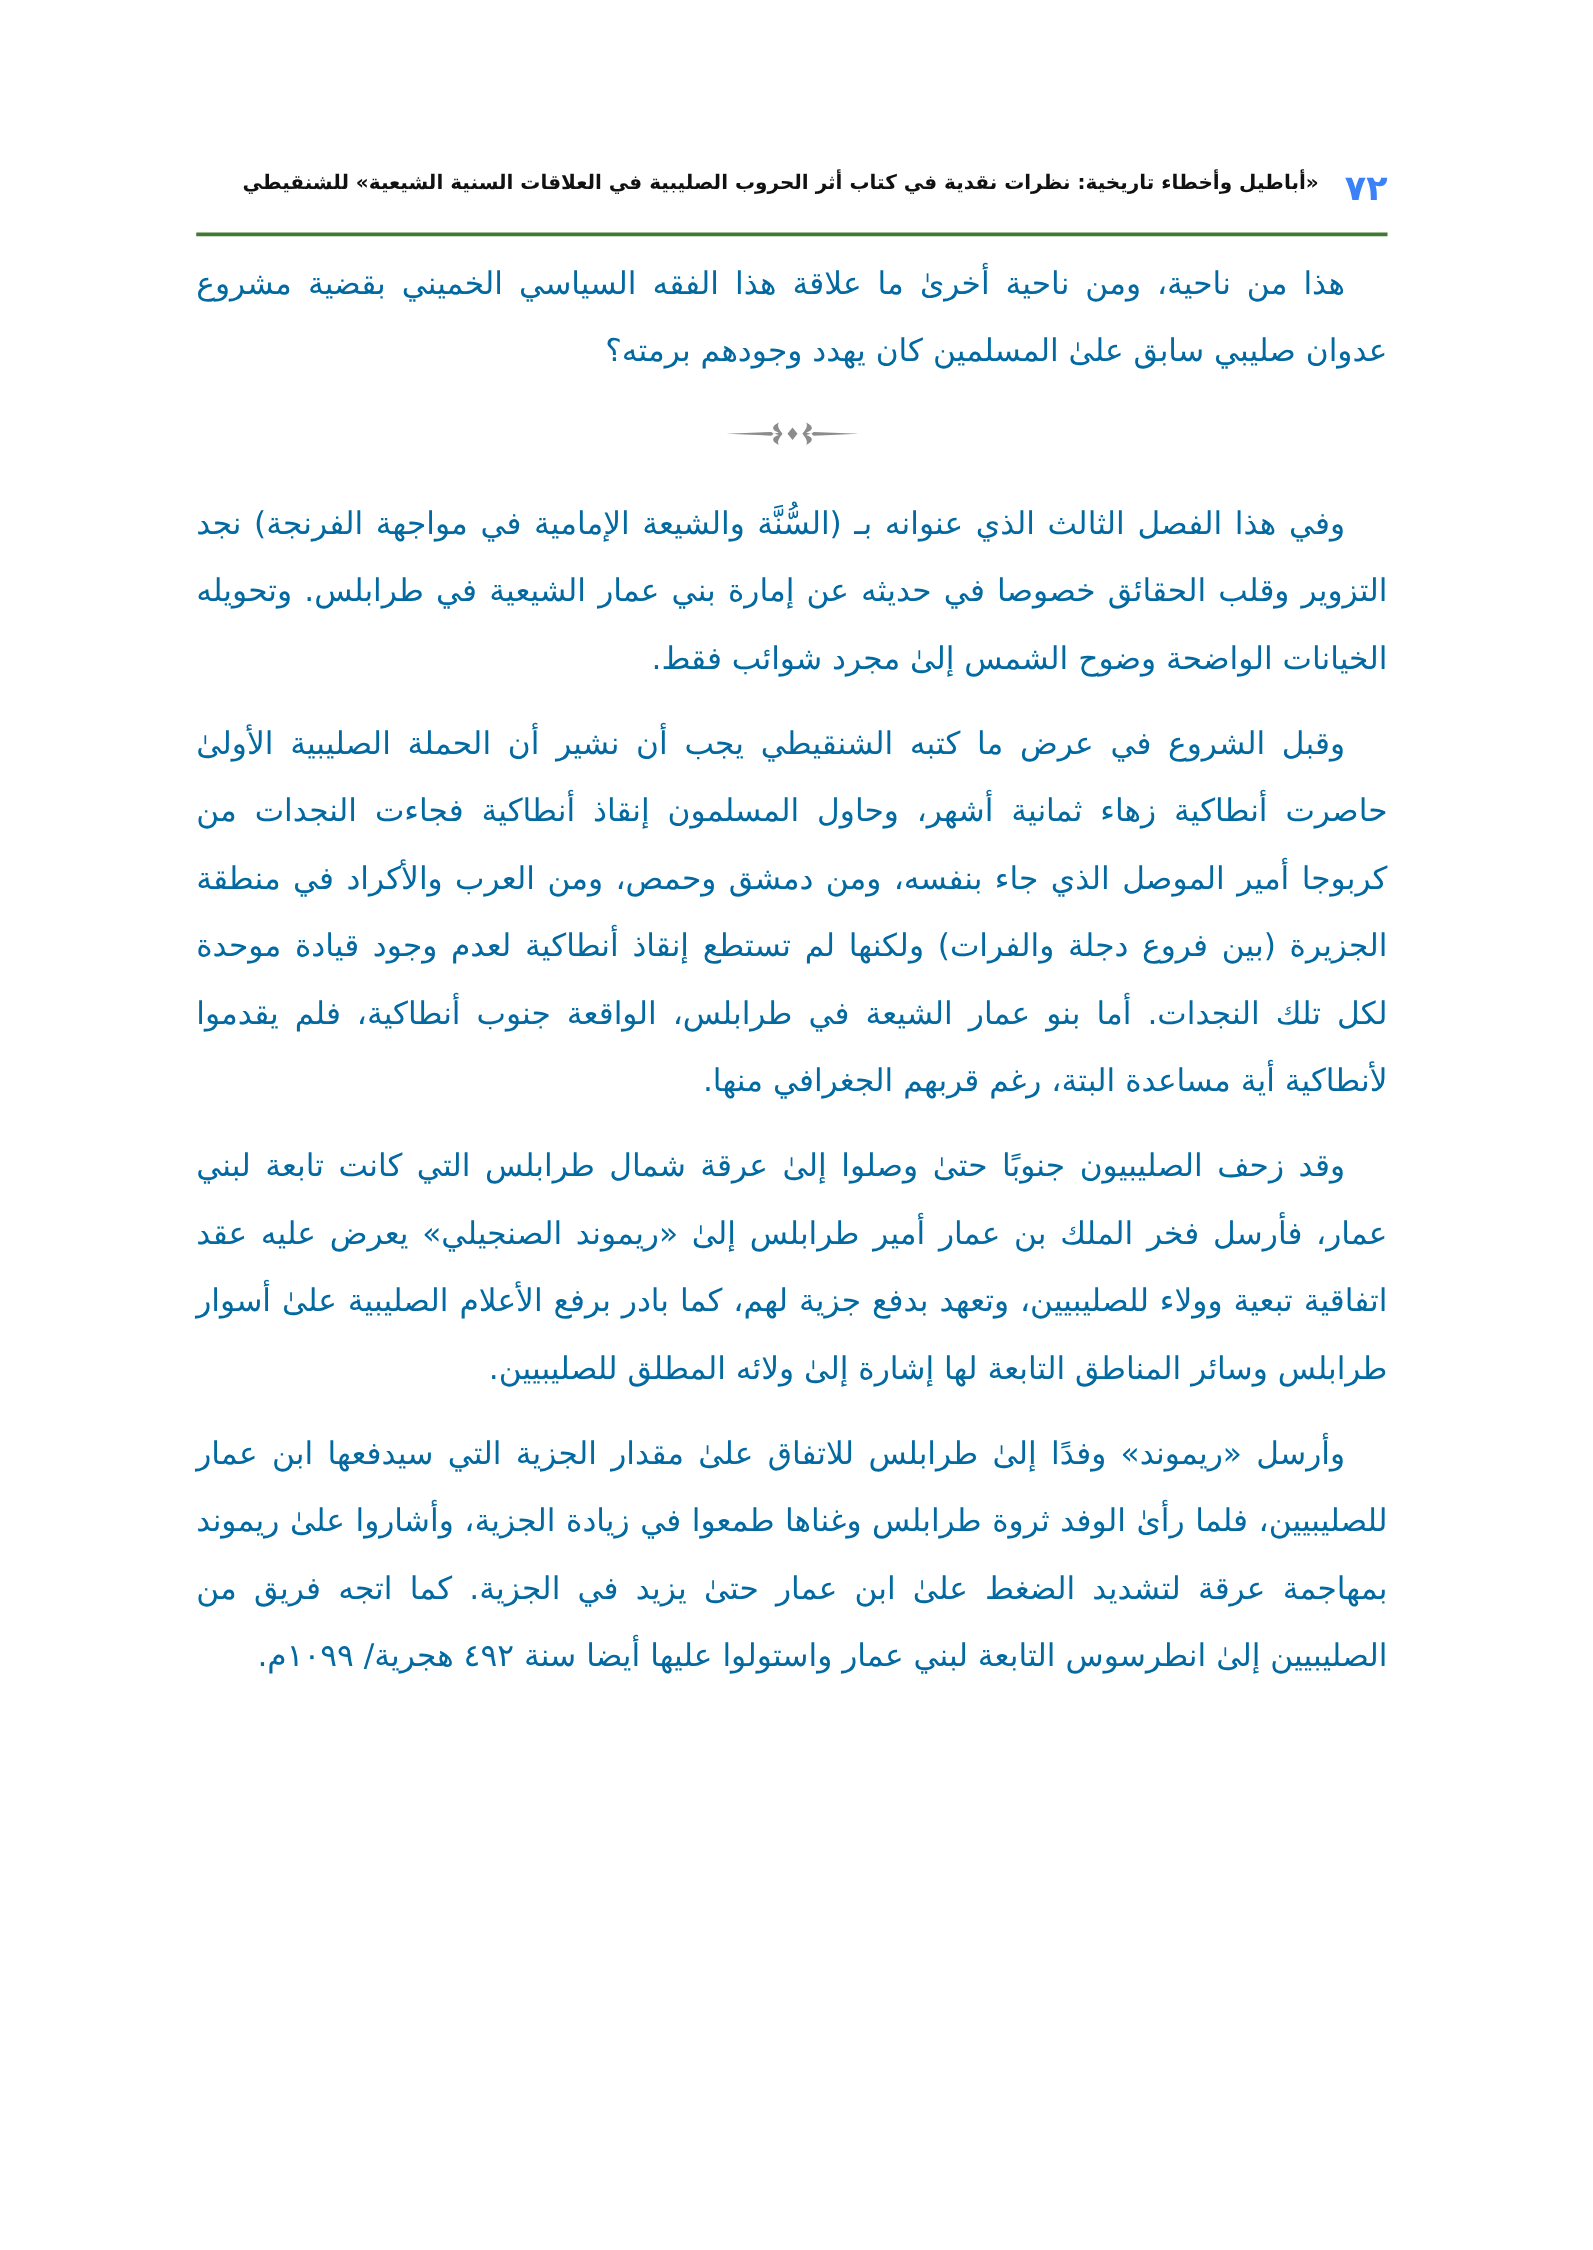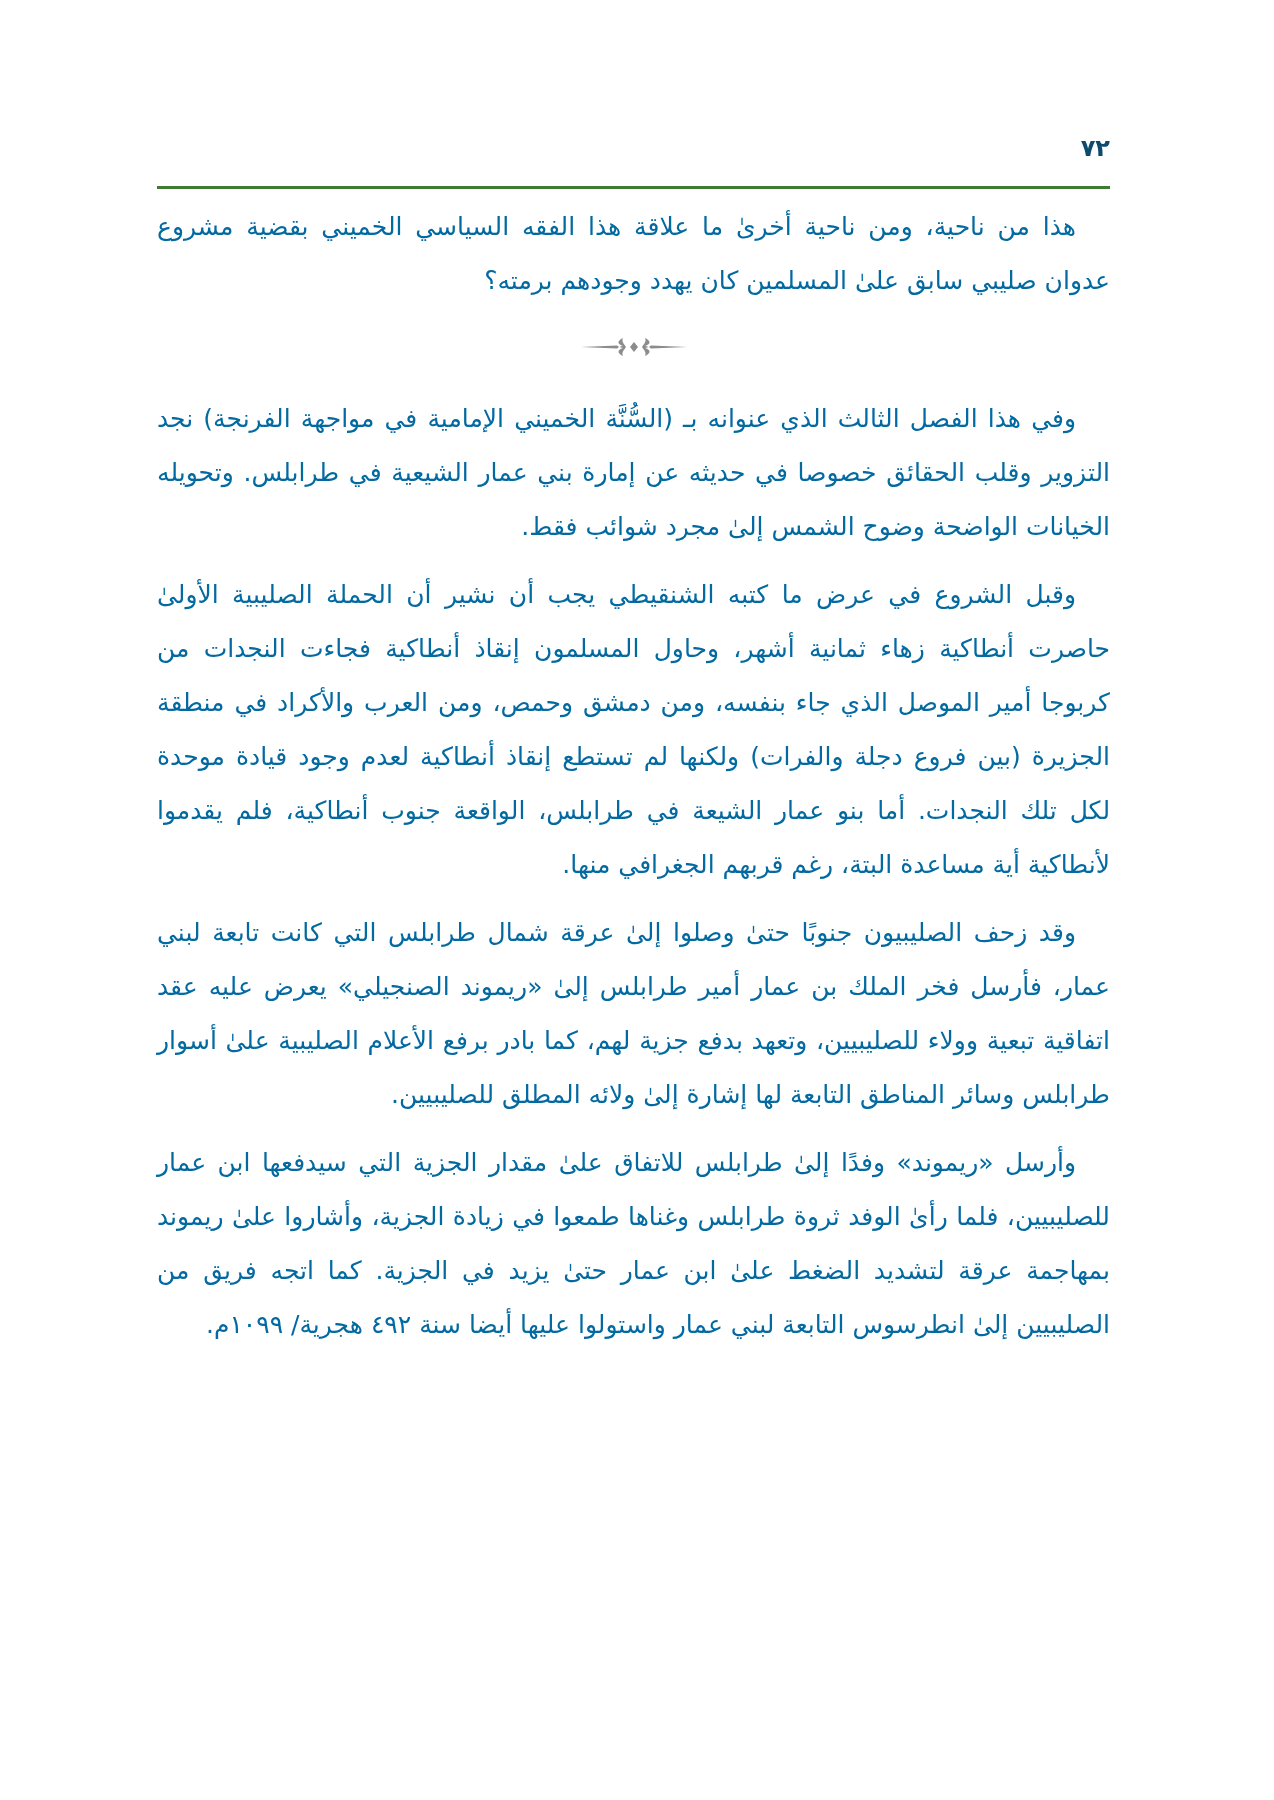--- a/index.html
+++ b/index.html
@@ -26,23 +26,23 @@
       left: 157px;
       width: 953px;
       top: 128px;
       height: 40px;
       direction: rtl;
     }
     .page-number {
       position: absolute;
       right: 0;
       top: 6px;
-      font-size: 24px;
+      font-size: 28px;
       font-weight: bold;
-      color: #0c4a6e;
+      color: #3b82f6;
       font-family: "DejaVu Sans", sans-serif;
     }
     .header-title {
       position: absolute;
       right: 55px;
       top: 8px;
       font-size: 16px;
       font-weight: bold;
       color: #111;
       white-space: nowrap;
@@ -82,37 +82,38 @@
     }
     .ornament svg { display: block; }
   </style>
 </head>
 <body>
 
 <div class="page">
 
   <div class="running-header">
     <span class="page-number">٧٢</span>
+    <span class="header-title">«أباطيل وأخطاء تاريخية: نظرات نقدية في كتاب أثر الحروب الصليبية في العلاقات السنية الشيعية» للشنقيطي</span>
   </div>
   <div class="header-rule"></div>
 
   <div class="body-text">
     <p class="para">هذا من ناحية، ومن ناحية أخرىٰ ما علاقة هذا الفقه السياسي الخميني بقضية مشروع عدوان صليبي سابق علىٰ المسلمين كان يهدد وجودهم برمته؟</p>
 
     <div class="ornament">
       <svg width="110" height="24" viewBox="0 0 110 24">
         <g fill="#8c8c8c">
           <path d="M2 12 L38 10.5 L40 12 L38 13.5 Z"></path>
           <path d="M108 12 L72 10.5 L70 12 L72 13.5 Z"></path>
           <path d="M44 3 C38 6 38 9 44 11 C40 12 40 12 44 13 C38 15 38 18 44 21 C42 17 46 14 47 12 C46 10 42 7 44 3 Z"></path>
           <path d="M66 3 C72 6 72 9 66 11 C70 12 70 12 66 13 C72 15 72 18 66 21 C68 17 64 14 63 12 C64 10 68 7 66 3 Z"></path>
           <path d="M55 7 L59 12 L55 17 L51 12 Z"></path>
         </g>
       </svg>
     </div>
 
-    <p class="para">وفي هذا الفصل الثالث الذي عنوانه بـ (السُّنَّة الخميني الإمامية في مواجهة الفرنجة) نجد التزوير وقلب الحقائق خصوصا في حديثه عن إمارة بني عمار الشيعية في طرابلس. وتحويله الخيانات الواضحة وضوح الشمس إلىٰ مجرد شوائب فقط.</p>
+    <p class="para">وفي هذا الفصل الثالث الذي عنوانه بـ (السُّنَّة والشيعة الإمامية في مواجهة الفرنجة) نجد التزوير وقلب الحقائق خصوصا في حديثه عن إمارة بني عمار الشيعية في طرابلس. وتحويله الخيانات الواضحة وضوح الشمس إلىٰ مجرد شوائب فقط.</p>
     <p class="para">وقبل الشروع في عرض ما كتبه الشنقيطي يجب أن نشير أن الحملة الصليبية الأولىٰ حاصرت أنطاكية زهاء ثمانية أشهر، وحاول المسلمون إنقاذ أنطاكية فجاءت النجدات من كربوجا أمير الموصل الذي جاء بنفسه، ومن دمشق وحمص، ومن العرب والأكراد في منطقة الجزيرة (بين فروع دجلة والفرات) ولكنها لم تستطع إنقاذ أنطاكية لعدم وجود قيادة موحدة لكل تلك النجدات.  أما بنو عمار الشيعة في طرابلس، الواقعة جنوب أنطاكية، فلم يقدموا لأنطاكية أية مساعدة البتة، رغم قربهم الجغرافي منها.</p>
     <p class="para">وقد زحف الصليبيون جنوبًا حتىٰ وصلوا إلىٰ عرقة شمال طرابلس التي كانت تابعة لبني عمار، فأرسل فخر الملك بن عمار أمير طرابلس إلىٰ «ريموند الصنجيلي» يعرض عليه عقد اتفاقية تبعية وولاء للصليبيين، وتعهد بدفع جزية لهم، كما بادر برفع الأعلام الصليبية علىٰ أسوار طرابلس وسائر المناطق التابعة لها إشارة إلىٰ ولائه المطلق للصليبيين.</p>
     <p class="para">وأرسل «ريموند» وفدًا إلىٰ طرابلس للاتفاق علىٰ مقدار الجزية التي سيدفعها ابن عمار للصليبيين، فلما رأىٰ الوفد ثروة طرابلس وغناها طمعوا في زيادة الجزية، وأشاروا علىٰ ريموند بمهاجمة عرقة لتشديد الضغط علىٰ ابن عمار حتىٰ يزيد في الجزية. كما اتجه فريق من الصليبيين إلىٰ انطرسوس التابعة لبني عمار واستولوا عليها أيضا سنة ٤٩٢ هجرية/ ١٠٩٩م.</p>
   </div>
 
 </div>
 
 </body></html>

